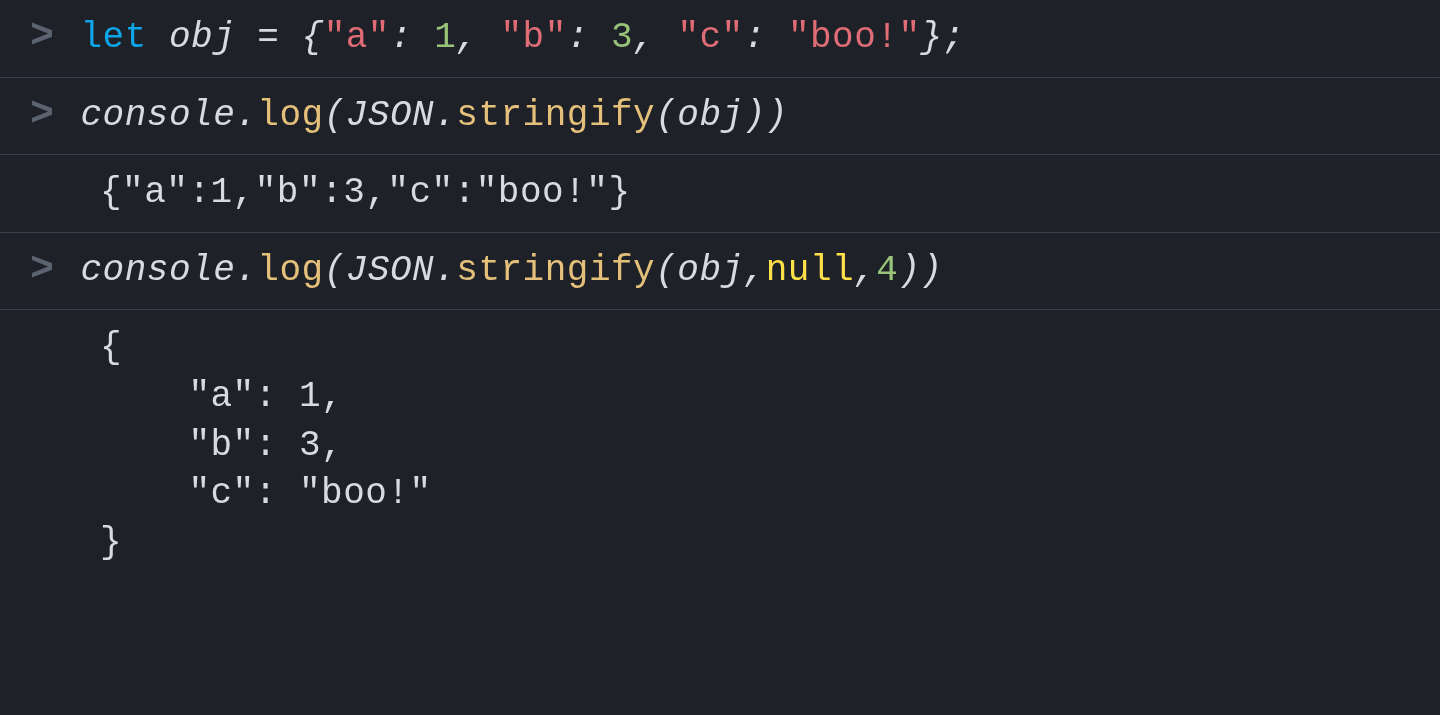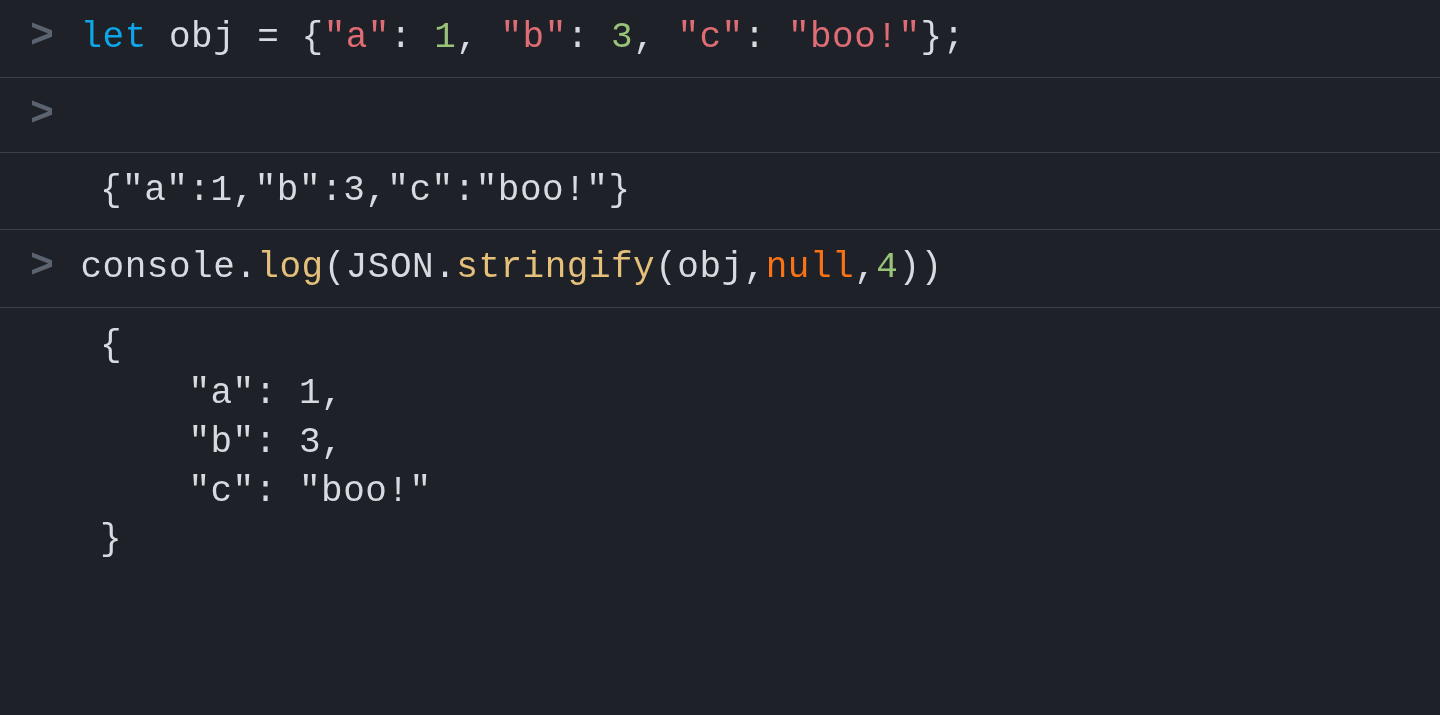--- a/index.html
+++ b/index.html
@@ -36,43 +36,44 @@
       margin-right: 26px;
       flex-shrink: 0;
       font-size: 40px;
       line-height: 1.15;
     }
     .code {
       white-space: pre;
       font-family: inherit;
     }
     .tk-keyword { color: #0ea5e9; }
-    .tk-default { color: #d7dae0; }
+    .tk-default { color: #d7dae0; font-style: italic; }
     .tk-method  { color: #e5c07b; }
     .tk-string  { color: #e06c75; }
     .tk-number  { color: #98c379; }
-    .tk-null    { color: #f97316; }
+    .tk-null    { color: #fde047; }
     .output-text {
       color: #d7dae0;
       white-space: pre;
     }
     .last { border-bottom: none; }
   </style>
 </head>
 <body>
 
 <div class="console">
 
   <div class="row">
     <span class="prompt">&gt;</span>
     <span class="code"><span class="tk-keyword">let</span><span class="tk-default"> obj = {</span><span class="tk-string">"a"</span><span class="tk-default">: </span><span class="tk-number">1</span><span class="tk-default">, </span><span class="tk-string">"b"</span><span class="tk-default">: </span><span class="tk-number">3</span><span class="tk-default">, </span><span class="tk-string">"c"</span><span class="tk-default">: </span><span class="tk-string">"boo!"</span><span class="tk-default">};</span></span>
   </div>
 
   <div class="row">
     <span class="prompt">&gt;</span>
+    <span class="code"><span class="tk-default">console.</span><span class="tk-method">log</span><span class="tk-default">(JSON.</span><span class="tk-method">stringify</span><span class="tk-default">(obj))</span></span>
   </div>
 
   <div class="row output">
     <span class="output-text">{"a":1,"b":3,"c":"boo!"}</span>
   </div>
 
   <div class="row">
     <span class="prompt">&gt;</span>
     <span class="code"><span class="tk-default">console.</span><span class="tk-method">log</span><span class="tk-default">(JSON.</span><span class="tk-method">stringify</span><span class="tk-default">(obj,</span><span class="tk-null">null</span><span class="tk-default">,</span><span class="tk-number">4</span><span class="tk-default">))</span></span>
   </div>

